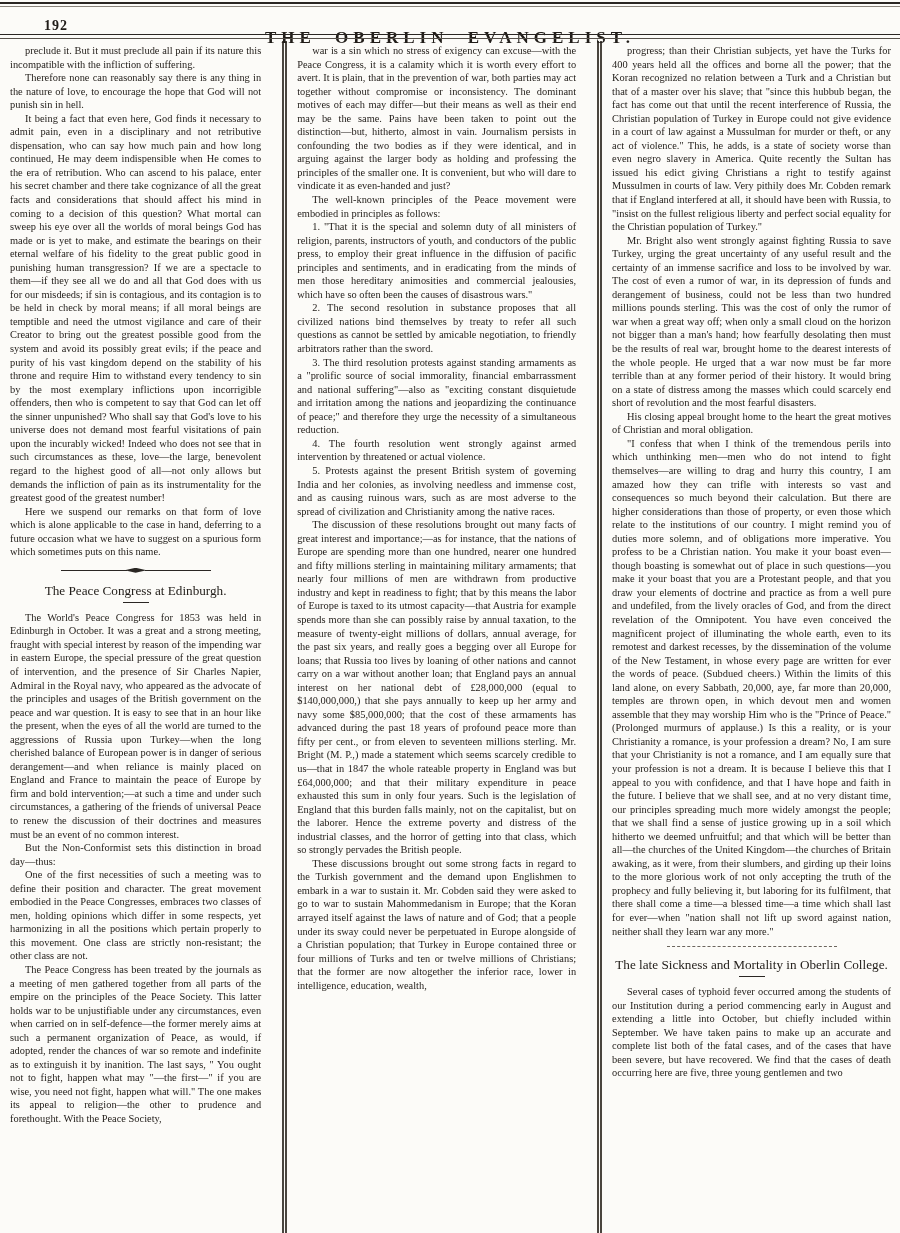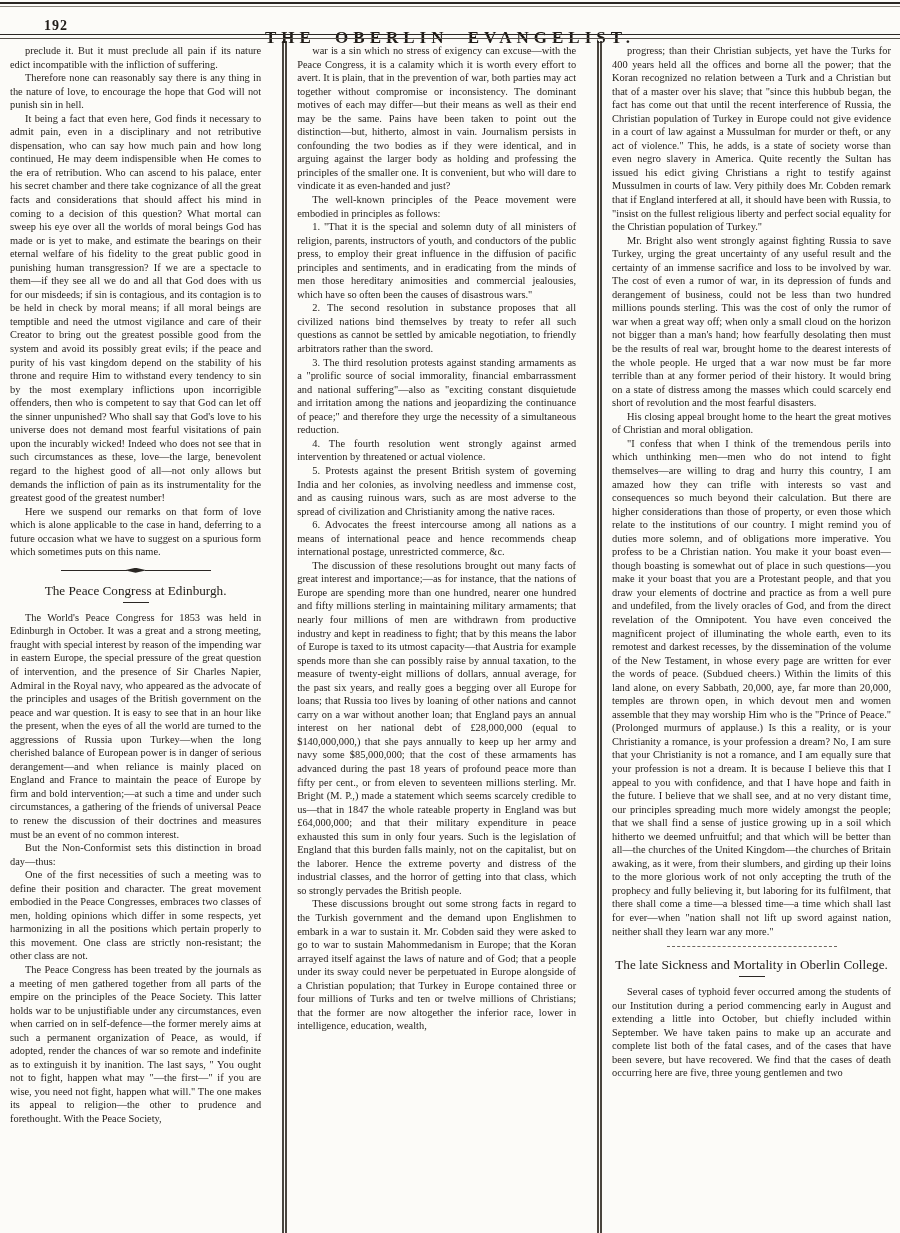--- a/index.html
+++ b/index.html
@@ -122,21 +122,21 @@
     <div class="rule-top2"></div>
     <div class="page-number">192</div>
     <div class="masthead-title">THE OBERLIN EVANGELIST.</div>
     <div class="rule-bottom"></div>
     <div class="rule-bottom2"></div>
   </div>
 
   <div class="columns">
 
     <div class="col">
-      <p>preclude it.  But it must preclude all pain if its nature edict incompatible with the infliction of suffering.</p>
+      <p>preclude it.  But it must preclude all pain if its nature this incompatible with the infliction of suffering.</p>
       <p>Therefore none can reasonably say there is any thing in the nature of love, to encourage the hope that God will not punish sin in hell.</p>
       <p>It being a fact that even here, God finds it necessary to admit pain, even in a disciplinary and not retributive dispensation, who can say how much pain and how long continued, He may deem indispensible when He comes to the era of retribution.  Who can ascend to his palace, enter his secret chamber and there take cognizance of all the great facts and considerations that should affect his mind in coming to a decision of this question?  What mortal can sweep his eye over all the worlds of moral beings God has made or is yet to make, and estimate the bearings on their eternal welfare of his fidelity to the great public good in punishing human transgression? If we are a spectacle to them—if they see all we do and all that God does with us for our misdeeds; if sin is contagious, and its contagion is to be held in check by moral means; if all moral beings are temptible and need the utmost vigilance and care of their Creator to bring out the greatest possible good from the system and avoid its possibly great evils; if the peace and purity of his vast kingdom depend on the stability of his throne and require Him to withstand every tendency to sin by the most exemplary inflictions upon incorrigible offenders, then who is competent to say that God can let off the sinner unpunished?  Who shall say that God's love to his universe does not demand most fearful visitations of pain upon the incurably wicked!  Indeed who does not see that in such circumstances as these, love—the large, benevolent regard to the highest good of all—not only allows but demands the infliction of pain as its instrumentality for the greatest good of the greatest number!</p>
       <p>Here we suspend our remarks on that form of love which is alone applicable to the case in hand, deferring to a future occasion what we have to suggest on a spurious form which sometimes puts on this name.</p>
 
       <div class="diamond-divider">
         <span class="line"></span>
           <span class="diamond"></span>
           <span class="line"></span>
       </div>
 
@@ -150,21 +150,20 @@
     </div>
 
     <div class="col">
       <p>war is a sin which no stress of exigency can excuse—with the Peace Congress, it is a calamity which it is worth every effort to avert.  It is plain, that in the prevention of war, both parties may act together without compromise or inconsistency.  The dominant motives of each may differ—but their means as well as their end may be the same.  Pains have been taken to point out the distinction—but, hitherto, almost in vain.  Journalism persists in confounding the two bodies as if they were identical, and in arguing against the larger body as holding and professing the principles of the smaller one.  It is convenient, but who will dare to vindicate it as even-handed and just?</p>
       <p>The well-known principles of the Peace movement were embodied in principles as follows:</p>
       <p>1. "That it is the special and solemn duty of all ministers of religion, parents, instructors of youth, and conductors of the public press, to employ their great influence in the diffusion of pacific principles and sentiments, and in eradicating from the minds of men those hereditary animosities and commercial jealousies, which have so often been the causes of disastrous wars."</p>
       <p>2. The second resolution in substance proposes that all civilized nations bind themselves by treaty to refer all such questions as cannot be settled by amicable negotiation, to friendly arbitrators rather than the sword.</p>
       <p>3. The third resolution protests against standing armaments as a "prolific source of social immorality, financial embarrassment and national suffering"—also as "exciting constant disquietude and irritation among the nations and jeopardizing the continuance of peace;" and therefore they urge the necessity of a simultaneous reduction.</p>
       <p>4. The fourth resolution went strongly against armed intervention by threatened or actual violence.</p>
       <p>5. Protests against the present British system of governing India and her colonies, as involving needless and immense cost, and as causing ruinous wars, such as are most adverse to the spread of civilization and Christianity among the native races.</p>
-      <p>6. Advocates the freest intercourse among all nations as a means of international peace and hence recommends cheap international postage, unrestricted commerce, &amp;c.</p>
       <p>The discussion of these resolutions brought out many facts of great interest and importance;—as for instance, that the nations of Europe are spending more than one hundred, nearer one hundred and fifty millions sterling in maintaining military armaments; that nearly four millions of men are withdrawn from productive industry and kept in readiness to fight; that by this means the labor of Europe is taxed to its utmost capacity—that Austria for example spends more than she can possibly raise by annual taxation, to the measure of twenty-eight millions of dollars, annual average, for the past six years, and really goes a begging over all Europe for loans; that Russia too lives by loaning of other nations and cannot carry on a war without another loan; that England pays an annual interest on her national debt of £28,000,000 (equal to $140,000,000,) that she pays annually to keep up her army and navy some $85,000,000; that the cost of these armaments has advanced during the past 18 years of profound peace more than fifty per cent., or from eleven to seventeen millions sterling. Mr. Bright (M. P.,) made a statement which seems scarcely credible to us—that in 1847 the whole rateable property in England was but £64,000,000; and that their military expenditure in peace exhausted this sum in only four years.  Such is the legislation of England that this burden falls mainly, not on the capitalist, but on the laborer.  Hence the extreme poverty and distress of the industrial classes, and the horror of getting into that class, which so strongly pervades the British people.</p>
       <p>These discussions brought out some strong facts in regard to the Turkish government and the demand upon Englishmen to embark in a war to sustain it.  Mr. Cobden said they were asked to go to war to sustain Mahommedanism in Europe; that the Koran arrayed itself against the laws of nature and of God; that a people under its sway could never be perpetuated in Europe alongside of a Christian population; that Turkey in Europe contained three or four millions of Turks and ten or twelve millions of Christians; that the former are now altogether the inferior race, lower in intelligence, education, wealth,</p>
     </div>
 
     <div class="col">
       <p>progress; than their Christian subjects, yet have the Turks for 400 years held all the offices and borne all the power; that the Koran recognized no relation between a Turk and a Christian but that of a master over his slave; that "since this hubbub began, the fact has come out that until the recent interference of Russia, the Christian population of Turkey in Europe could not give evidence in a court of law against a Mussulman for murder or theft, or any act of violence."  This, he adds, is a state of society worse than even negro slavery in America.  Quite recently the Sultan has issued his edict giving Christians a right to testify against Mussulmen in courts of law.  Very pithily does Mr. Cobden remark that if England interfered at all, it should have been with Russia, to "insist on the fullest religious liberty and perfect social equality for the Christian population of Turkey."</p>
       <p>Mr. Bright also went strongly against fighting Russia to save Turkey, urging the great uncertainty of any useful result and the certainty of an immense sacrifice and loss to be involved by war.  The cost of even a rumor of war, in its depression of funds and derangement of business, could not be less than two hundred millions pounds sterling.  This was the cost of only the rumor of war when a great way off; when only a small cloud on the horizon not bigger than a man's hand; how fearfully desolating then must be the results of real war, brought home to the dearest interests of the whole people.  He urged that a war now must be far more terrible than at any former period of their history.  It would bring on a state of distress among the masses which could scarcely end short of revolution and the most fearful disasters.</p>
       <p>His closing appeal brought home to the heart the great motives of Christian and moral obligation.</p>
       <p>"I confess that when I think of the tremendous perils into which unthinking men—men who do not intend to fight themselves—are willing to drag and hurry this country, I am amazed how they can trifle with interests so vast and consequences so much beyond their calculation.  But there are higher considerations than those of property, or even those which relate to the institutions of our country.  I might remind you of duties more solemn, and of obligations more imperative.  You profess to be a Christian nation.  You make it your boast even—though boasting is somewhat out of place in such questions—you make it your boast that you are a Protestant people, and that you draw your elements of doctrine and practice as from a well pure and undefiled, from the lively oracles of God, and from the direct revelation of the Omnipotent.  You have even conceived the magnificent project of illuminating the whole earth, even to its remotest and darkest recesses, by the dissemination of the volume of the New Testament, in whose every page are written for ever the words of peace.  (Subdued cheers.)  Within the limits of this land alone, on every Sabbath, 20,000, aye, far more than 20,000, temples are thrown open, in which devout men and women assemble that they may worship Him who is the "Prince of Peace." (Prolonged murmurs of applause.)  Is this a reality, or is your Christianity a romance, is your profession a dream?  No, I am sure that your Christianity is not a romance, and I am equally sure that your profession is not a dream.  It is because I believe this that I appeal to you with confidence, and that I have hope and faith in the future. I believe that we shall see, and at no very distant time, our principles spreading much more widely amongst the people; that we shall find a sense of justice growing up in a soil which hitherto we deemed unfruitful; and that which will be better than all—the churches of the United Kingdom—the churches of Britain awaking, as it were, from their slumbers, and girding up their loins to the more glorious work of not only accepting the truth of the prophecy and fully believing it, but laboring for its fulfilment, that there shall come a time—a blessed time—a time which shall last for ever—when "nation shall not lift up sword against nation, neither shall they learn war any more."</p>
 

